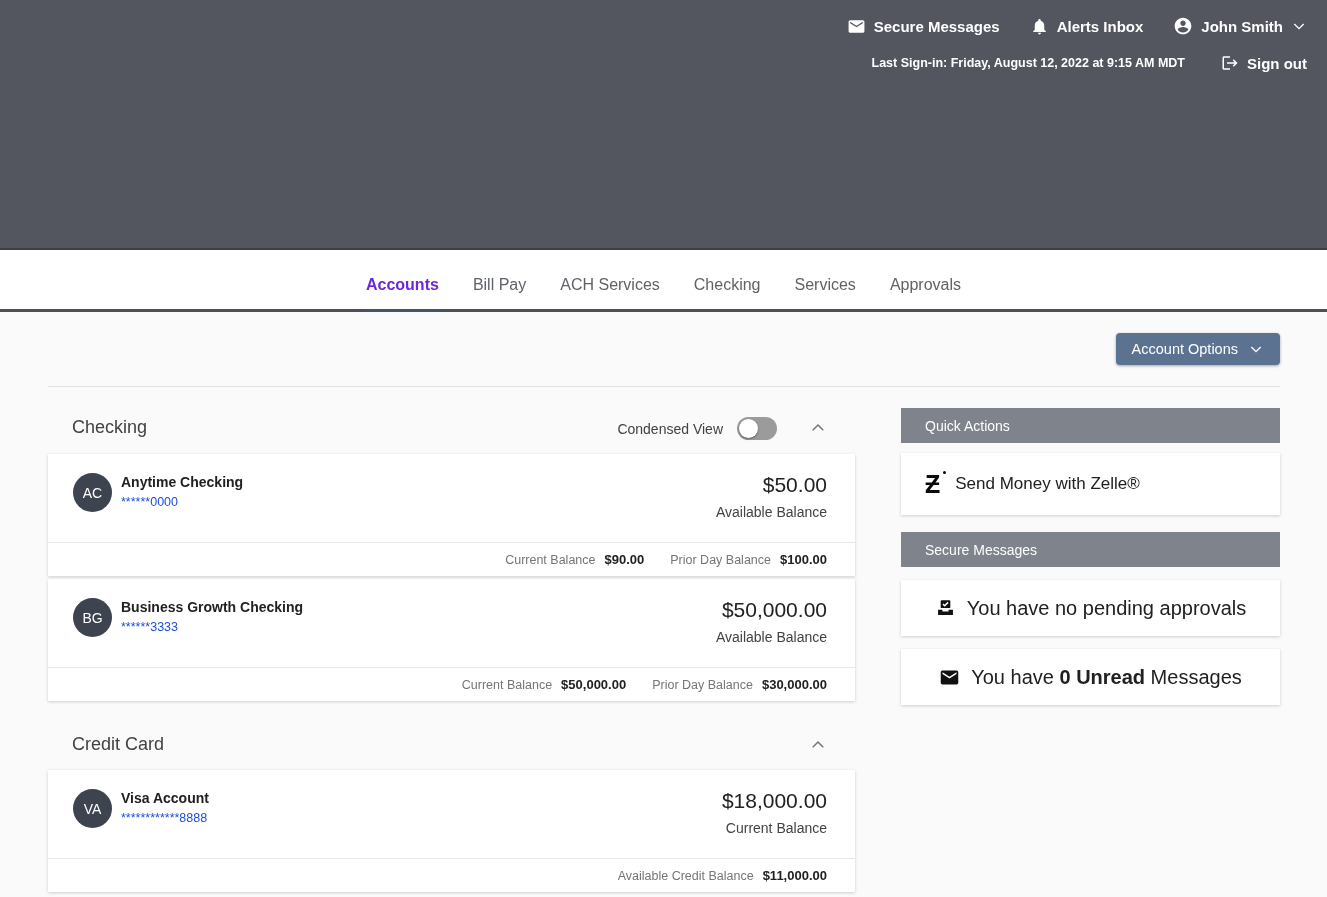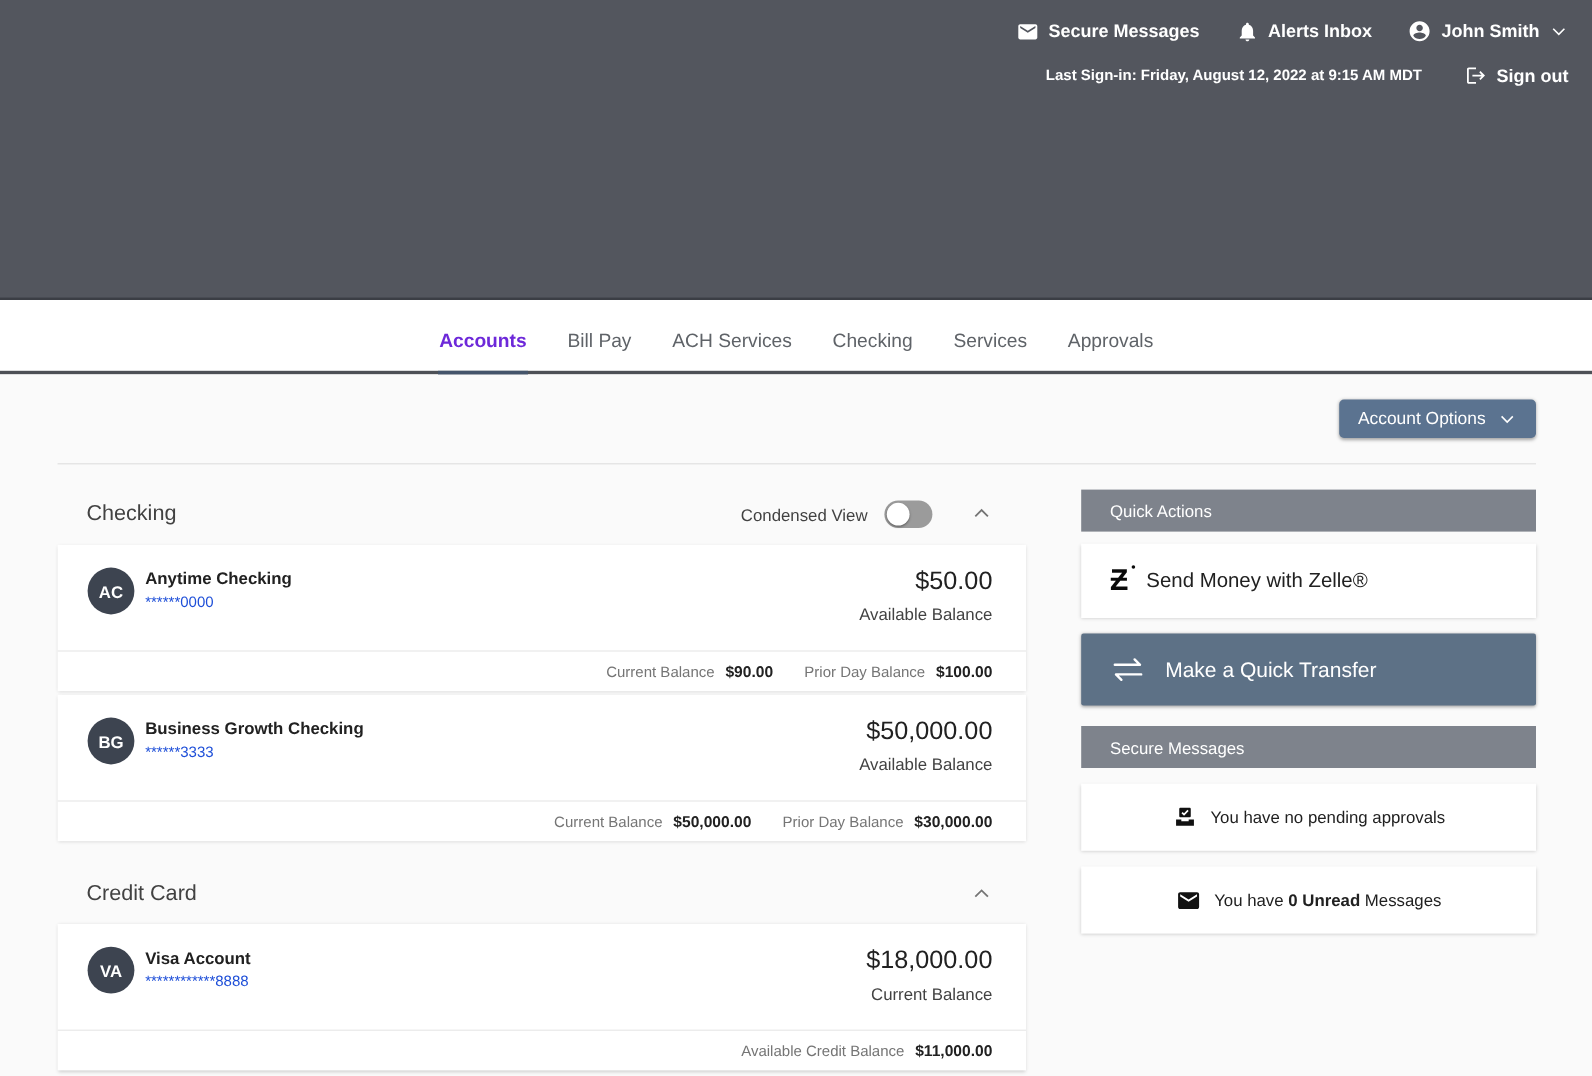--- a/index.html
+++ b/index.html
@@ -54,21 +54,21 @@
     position:absolute; left:2px; top:2px; width:19px; height:19px; border-radius:50%;
     background:#fff; box-shadow:0 1px 2px rgba(0,0,0,.4);
   }
   .collapse-btn { background:none; border:none; cursor:pointer; padding:2px; display:flex; }
   .account-card {
     background:#fff; box-shadow:0 1px 3px rgba(0,0,0,.18); margin-bottom:3px;
   }
   .account-row { display:flex; align-items:flex-start; padding:19px 28px 22px 25px; cursor:pointer; }
   .avatar {
     width:39px; height:39px; border-radius:50%; background:#3d4450; color:#fff;
-    display:flex; align-items:center; justify-content:center; font-size:14px; font-weight:700;
+    display:flex; align-items:center; justify-content:center; font-size:14px; font-weight:400;
     flex:0 0 39px;
   }
   .acct-id { margin-left:9px; flex:1 1 auto; padding-top:1px; }
   .acct-name { font-size:14px; font-weight:700; color:#212121; }
   .acct-mask { font-size:12.5px; color:#1d4ed8; margin-top:5px; }
   .acct-balance { text-align:right; }
   .bal-amount { font-size:21px; color:#212121; }
   .bal-label { font-size:14px; color:#424242; margin-top:7px; }
   .account-footer {
     border-top:1px solid #e8e8e8; display:flex; justify-content:flex-end; align-items:center;
@@ -91,21 +91,21 @@
   .zelle-glyph .tm-dot { position:absolute; top:-1px; right:-6px; width:3px; height:3px; border-radius:50%; background:#0a0a0a; }
   .zelle-text { font-size:17px; color:#212121; }
   .quick-transfer {
     margin-top:13px; height:60px; background:#5d7186; border:none; width:100%;
     display:flex; align-items:center; gap:16px; padding:0 24px; cursor:pointer;
     box-shadow:0 1px 3px rgba(0,0,0,.35); border-radius:2px;
     color:#fff; font-family:inherit; font-size:17.5px;
   }
   .gap-above { margin-top:17px; }
   .center-card { height:56px; justify-content:center; gap:11px; margin-top:13px; }
-  .center-card .msg-text { font-size:14px; color:#212121; }
+  .center-card .msg-text { font-size:20px; color:#212121; }
   .msg-text b { font-weight:700;margin-top:44px; }
   .icon-flex { display:flex; align-items:center; }
 </style>
 </head>
 <body>
 
 <header class="topbar">
   <div class="topbar-right">
     <div class="topbar-row1">
       <div class="tb-item">
@@ -266,27 +266,20 @@
     <div class="side-header">Quick Actions</div>
 
     <div class="side-card zelle-card">
       <span class="zelle-glyph icon-flex">
           <span>Ƶ</span>
           <span class="tm-dot"></span>
         </span>
       <span class="zelle-text">Send Money with Zelle®</span>
     </div>
 
-    <button class="quick-transfer">
-      <svg width="30" height="22" viewBox="0 0 30 22" fill="none" stroke="#fff" stroke-width="2" stroke-linecap="round" stroke-linejoin="round">
-          <path d="M4 7 H25 M20.5 2.5 L25 7"></path>
-          <path d="M26 15 H5 M9.5 19.5 L5 15"></path>
-        </svg>
-      <span>Make a Quick Transfer</span>
-    </button>
 
     <div class="side-header gap-above">Secure Messages</div>
 
     <div class="side-card center-card">
       <svg width="21" height="21" viewBox="0 0 24 24">
         <rect x="6.5" y="2.5" width="11" height="9" rx="1" fill="#111"></rect>
         <path d="M9.2 7 l1.9 1.9 L14.9 5" stroke="#fff" stroke-width="1.7" fill="none"></path>
         <path d="M3.5 13.5 h5 v1.8 h7 v-1.8 h5 v6 h-17 z" fill="#111"></path>
       </svg>
       <span class="msg-text">You have no pending approvals</span>

